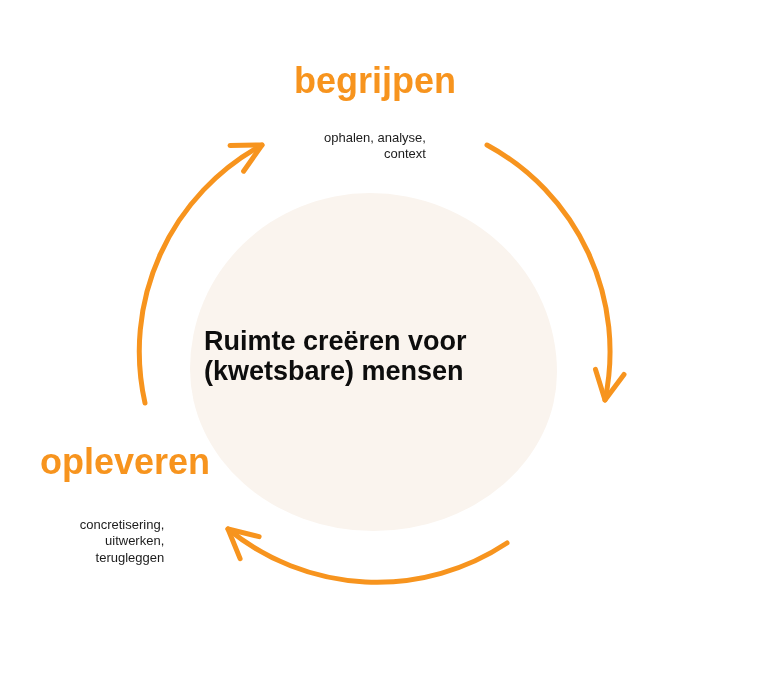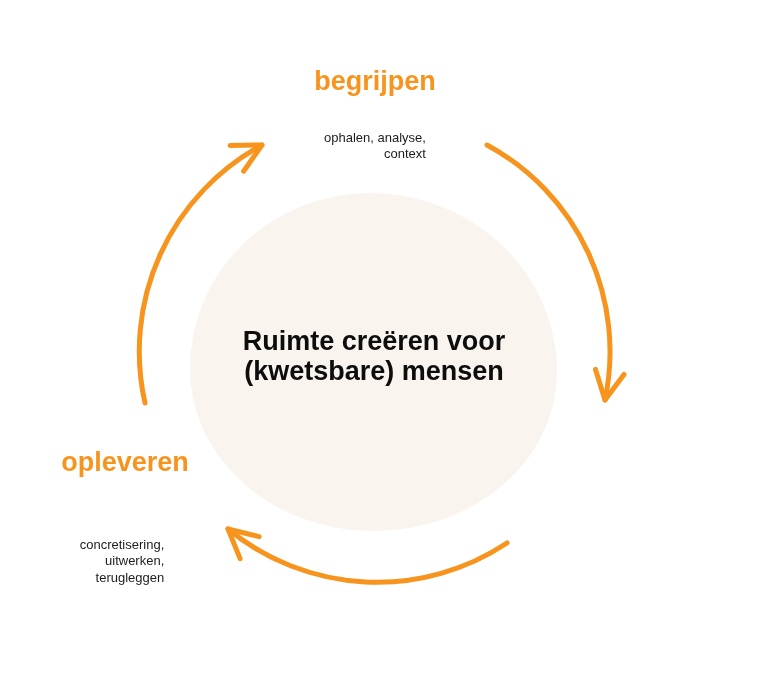--- a/index.html
+++ b/index.html
@@ -39,48 +39,47 @@
     border-radius: 49% 51% 50% 50% / 52% 53% 47% 48%;
   }
   .center-title {
     position: absolute;
     left: 374px; top: 356px;
     transform: translate(-50%, -50%);
     font-size: 27px;
     font-weight: bold;
     line-height: 1.12;
     color: var(--title-text);
-    text-align: center;
     white-space: pre-line;
     width: 340px;
   }
   .phase-label {
     position: absolute;
     transform: translate(-50%, -50%);
-    font-size: 27px;
+    font-size: 36px;
     font-weight: bold;
     color: var(--accent);
     text-align: center;
     white-space: nowrap;
   }
   .phase-details {
     position: absolute;
     transform: translate(-50%, -50%);
     font-size: 13px;
     line-height: 1.26;
     color: var(--body-text);
     text-align: right;
     white-space: pre-line;
   }
   .label-begrijpen  { left: 375px; top: 81px; }
   .details-begrijpen{ left: 375px; top: 146px; }
   .label-creeren    { left: 629px; top: 461px; }
   .details-creeren  { left: 628px; top: 542px; }
   .label-opleveren  { left: 125px; top: 462px; }
-  .details-opleveren{ left: 122px; top: 542px; margin-top: 20px; }
+  .details-opleveren{ left: 122px; top: 542px; }
 </style>
 </head>
 <body>
 
 <div class="canvas">
 
   <div class="blob"></div>
 
   <svg class="arc-layer" viewBox="0 0 768 684" xmlns="http://www.w3.org/2000/svg">
 

